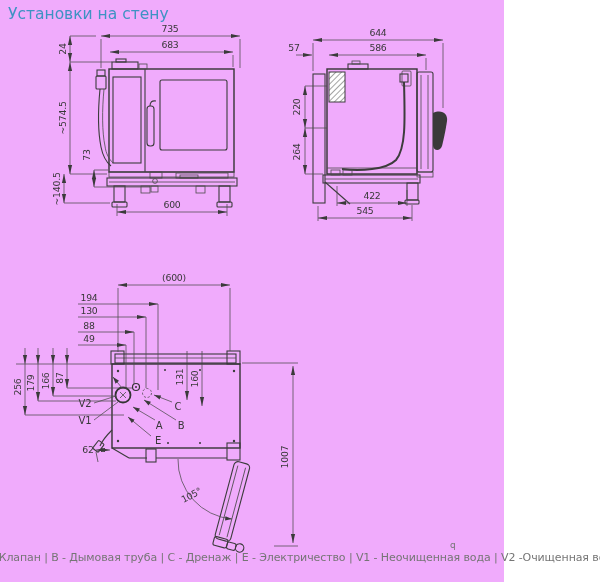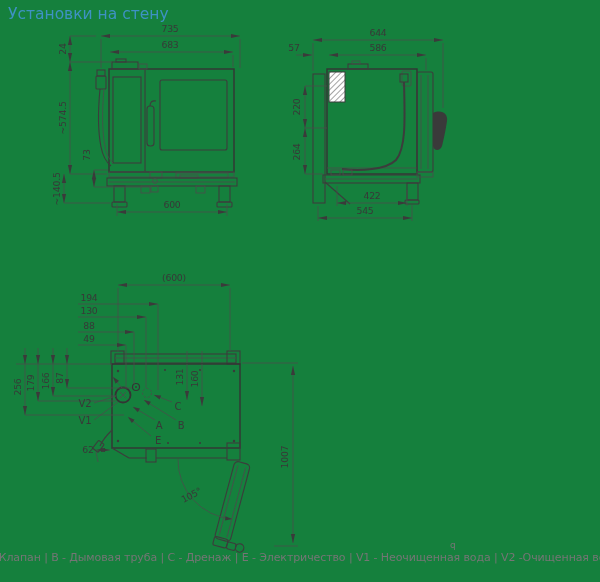--- a/index.html
+++ b/index.html
@@ -1,16 +1,16 @@
 <!DOCTYPE html>
 <html><head>
 <meta charset="utf-8">
 <style>
   html,body{margin:0;padding:0;background:#ffffff;}
-  .page{position:relative;width:600px;height:582px;background:#15803d;font-family:"DejaVu Sans",sans-serif;}
+  .page{position:relative;width:504px;height:582px;background:#f0abfc;font-family:"DejaVu Sans",sans-serif;}
   svg{display:block;}
   .ln{stroke:#3c3c3c;stroke-width:1.1;fill:none;}
   .lnB{stroke:#343434;stroke-width:1.4;fill:none;}
   .lnT{stroke:#4b4b4b;stroke-width:0.8;fill:none;}
   .dl{stroke:#4b4b4b;stroke-width:0.75;fill:none;}
   .fillD{fill:#3a3a3a;stroke:none;}
   .dash{stroke-dasharray:2.2,1.8;}
   text{fill:#383838;font-size:9.3px;letter-spacing:-0.2px;}
   .ta{text-anchor:middle;}
   .lbl{font-size:10px;}

